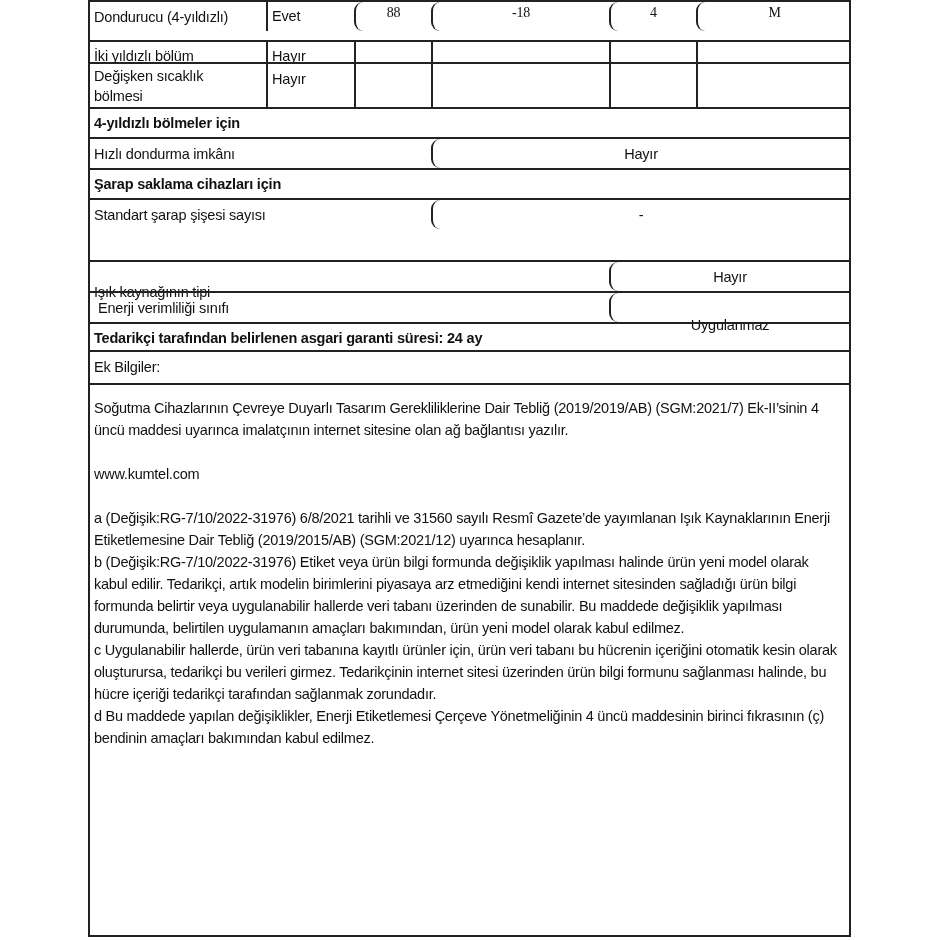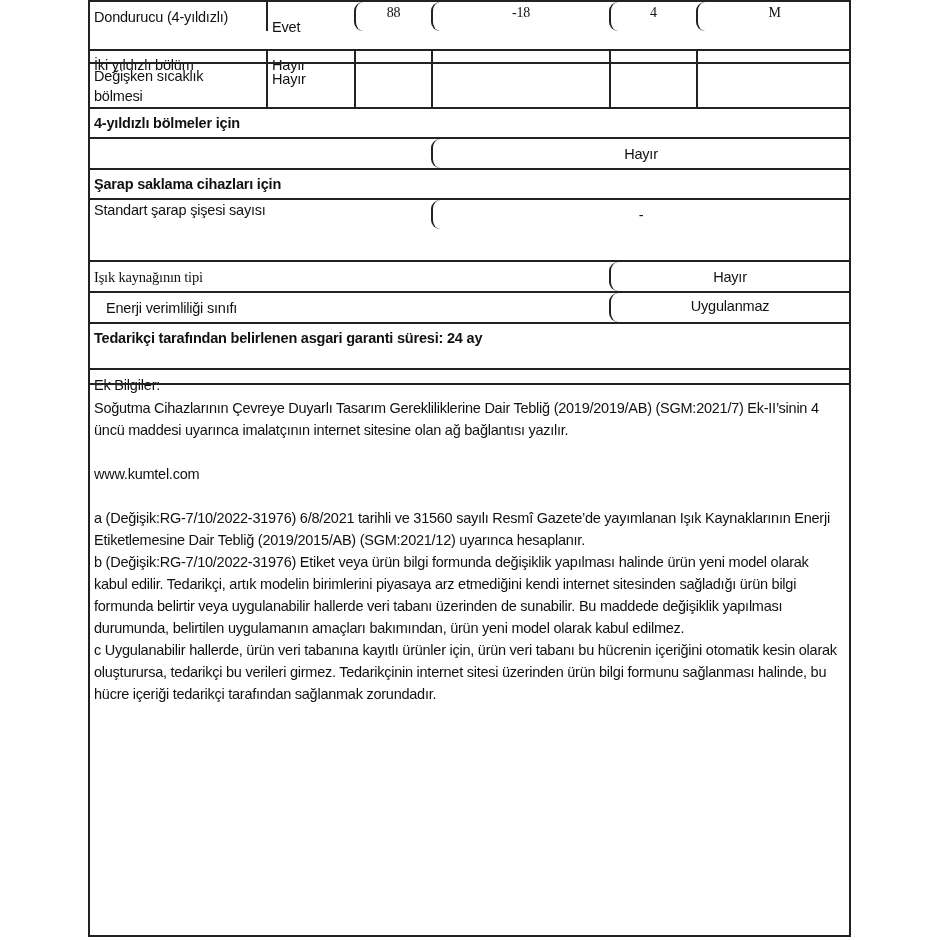--- a/index.html
+++ b/index.html
@@ -21,28 +21,28 @@
     .notes p { margin: 0; }
     .notes .gap { height: 22px; }
   </style>
 </head>
 <body>
 
 <div class="sheet">
 
   <div class="row" style="top:0; height:31px; border-top:2px solid #222;">
     <div class="cell" style="left:0; width:176px; padding-top:5px;border-radius:14px;">Dondurucu (4-yıldızlı)</div>
-    <div class="cell vline" style="left:176px; width:88px; padding-top:15px;">Evet</div>
+    <div class="cell vline" style="left:176px; width:88px; padding-top:4px;">Evet</div>
     <div class="cell vline center serif" style="left:264px; width:77px; padding-top:1px;">88</div>
     <div class="cell vline center serif" style="left:341px; width:178px; padding-top:1px;">-18</div>
     <div class="cell vline center serif" style="left:519px; width:87px; padding-top:1px;">4</div>
     <div class="cell vline center serif" style="left:606px; width:155px; padding-top:1px;">M</div>
   </div>
 
-  <div class="row" style="top:49px; height:26px;">
+  <div class="row" style="top:40px; height:26px;">
     <div class="cell" style="left:0; width:176px; padding-top:4px;">İki yıldızlı bölüm</div>
     <div class="cell vline" style="left:176px; width:88px; padding-top:4px;">Hayır</div>
     <div class="cell vline" style="left:264px; width:77px;"></div>
     <div class="cell vline" style="left:341px; width:178px;"></div>
     <div class="cell vline" style="left:519px; width:87px;"></div>
     <div class="cell vline" style="left:606px; width:155px;"></div>
   </div>
 
   <div class="row" style="top:62px; height:45px;">
     <div class="cell" style="left:0; width:176px; padding-top:2px; padding-right:30px;">Değişken sıcaklık bölmesi</div>
@@ -50,50 +50,52 @@
     <div class="cell vline" style="left:264px; width:77px;"></div>
     <div class="cell vline" style="left:341px; width:178px;"></div>
     <div class="cell vline" style="left:519px; width:87px;"></div>
     <div class="cell vline" style="left:606px; width:155px;"></div>
   </div>
 
   <div class="row" style="top:107px; height:30px;">
     <div class="cell bold" style="left:0; right:0; padding-top:4px;">4-yıldızlı bölmeler için</div>
   </div>
   <div class="row" style="top:137px; height:31px;">
+    <div class="cell" style="left:0; width:341px; padding-top:5px;">Hızlı dondurma imkânı</div>
     <div class="cell vline center" style="left:341px; right:0; padding-top:5px;">Hayır</div>
   </div>
 
   <div class="row" style="top:168px; height:30px;">
     <div class="cell bold" style="left:0; right:0; padding-top:4px;">Şarap saklama cihazları için</div>
   </div>
   <div class="row" style="top:198px; height:31px;">
-    <div class="cell" style="left:0; width:341px; ">Standart şarap şişesi sayısı</div>
+    <div class="cell" style="left:0; width:341px; padding-top:5px;">Standart şarap şişesi sayısı</div>
     <div class="cell vline center" style="left:341px; right:0; padding-top:5px;">-</div>
   </div>
 
   <div class="row" style="top:260px; height:31px;">
-    <div class="cell" style="left:0; width:519px; padding-top:5px;font-family:Liberation Serif, serif;">Işık kaynağının tipi</div>
+    <div class="cell" style="left:0; width:519px; padding-top:20px;">Işık kaynağının tipi</div>
     <div class="cell vline center" style="left:519px; right:0; padding-top:5px;">Hayır</div>
   </div>
   <div class="row" style="top:291px; height:31px;">
-    <div class="cell" style="left:12px; width:519px; padding-top:5px;">Enerji verimliliği sınıfı</div>
-    <div class="cell vline center" style="left:519px; right:0; padding-top:3px;">Uygulanmaz</div>
+    <div class="cell" style="left:4px; width:519px; padding-top:5px;">Enerji verimliliği sınıfı</div>
+    <div class="cell vline center" style="left:519px; right:0; padding-top:22px;">Uygulanmaz</div>
   </div>
 
   <div class="row" style="top:322px; height:30px;">
     <div class="cell bold" style="left:0; right:0; padding-top:4px;">Tedarikçi tarafından belirlenen asgari garanti süresi: 24 ay</div>
   </div>
 
-  <div class="row" style="top:368px; height:29px;padding-left:40px;">
+  <div class="row" style="top:350px; height:29px;padding-left:40px;">
     <div class="cell" style="left:0; right:0; padding-top:5px;">Ek Bilgiler:</div>
   </div>
 
   <div class="notes">
     <p>Soğutma Cihazlarının Çevreye Duyarlı Tasarım Gerekliliklerine Dair Tebliğ (2019/2019/AB) (SGM:2021/7) Ek-II’sinin 4 üncü maddesi uyarınca imalatçının internet sitesine olan ağ bağlantısı yazılır.</p>
     <div class="gap"></div>
     <p>www.kumtel.com</p>
     <div class="gap"></div>
     <p>a (Değişik:RG-7/10/2022-31976) 6/8/2021 tarihli ve 31560 sayılı Resmî Gazete’de yayımlanan Işık Kaynaklarının Enerji Etiketlemesine Dair Tebliğ (2019/2015/AB) (SGM:2021/12) uyarınca hesaplanır.</p>
     <p>b (Değişik:RG-7/10/2022-31976) Etiket veya ürün bilgi formunda değişiklik yapılması halinde ürün yeni model olarak kabul edilir. Tedarikçi, artık modelin birimlerini piyasaya arz etmediğini kendi internet sitesinden sağladığı ürün bilgi formunda belirtir veya uygulanabilir hallerde veri tabanı üzerinden de sunabilir. Bu maddede değişiklik yapılması durumunda, belirtilen uygulamanın amaçları bakımından, ürün yeni model olarak kabul edilmez.</p>
     <p>c Uygulanabilir hallerde, ürün veri tabanına kayıtlı ürünler için, ürün veri tabanı bu hücrenin içeriğini otomatik kesin olarak oluşturursa, tedarikçi bu verileri girmez. Tedarikçinin internet sitesi üzerinden ürün bilgi formunu sağlanması halinde, bu hücre içeriği tedarikçi tarafından sağlanmak zorundadır.</p>
+    <p>d Bu maddede yapılan değişiklikler, Enerji Etiketlemesi Çerçeve Yönetmeliğinin 4 üncü maddesinin birinci fıkrasının (ç) bendinin amaçları bakımından kabul edilmez.</p>
   </div>
 </div>
 
 </body></html>

